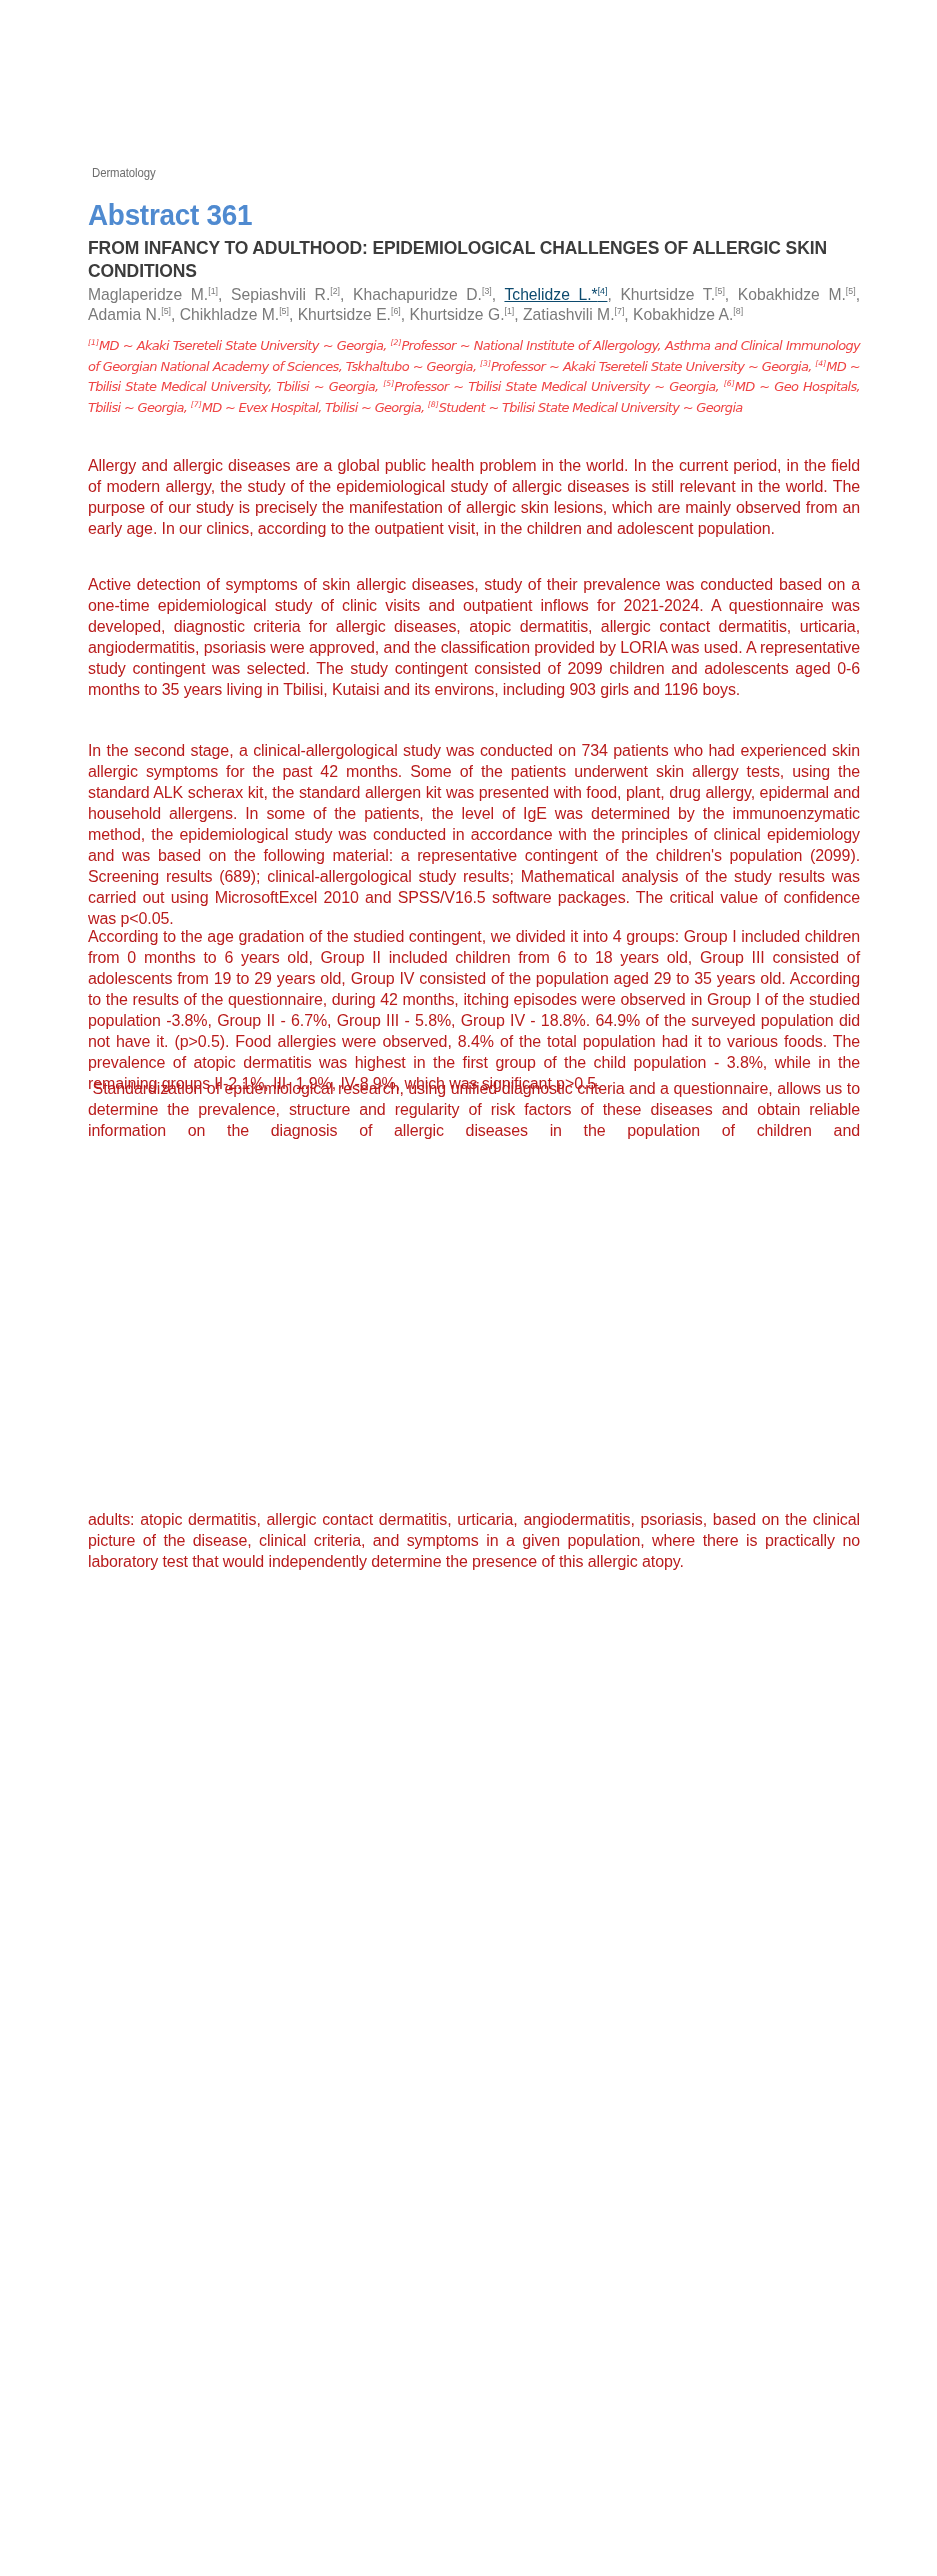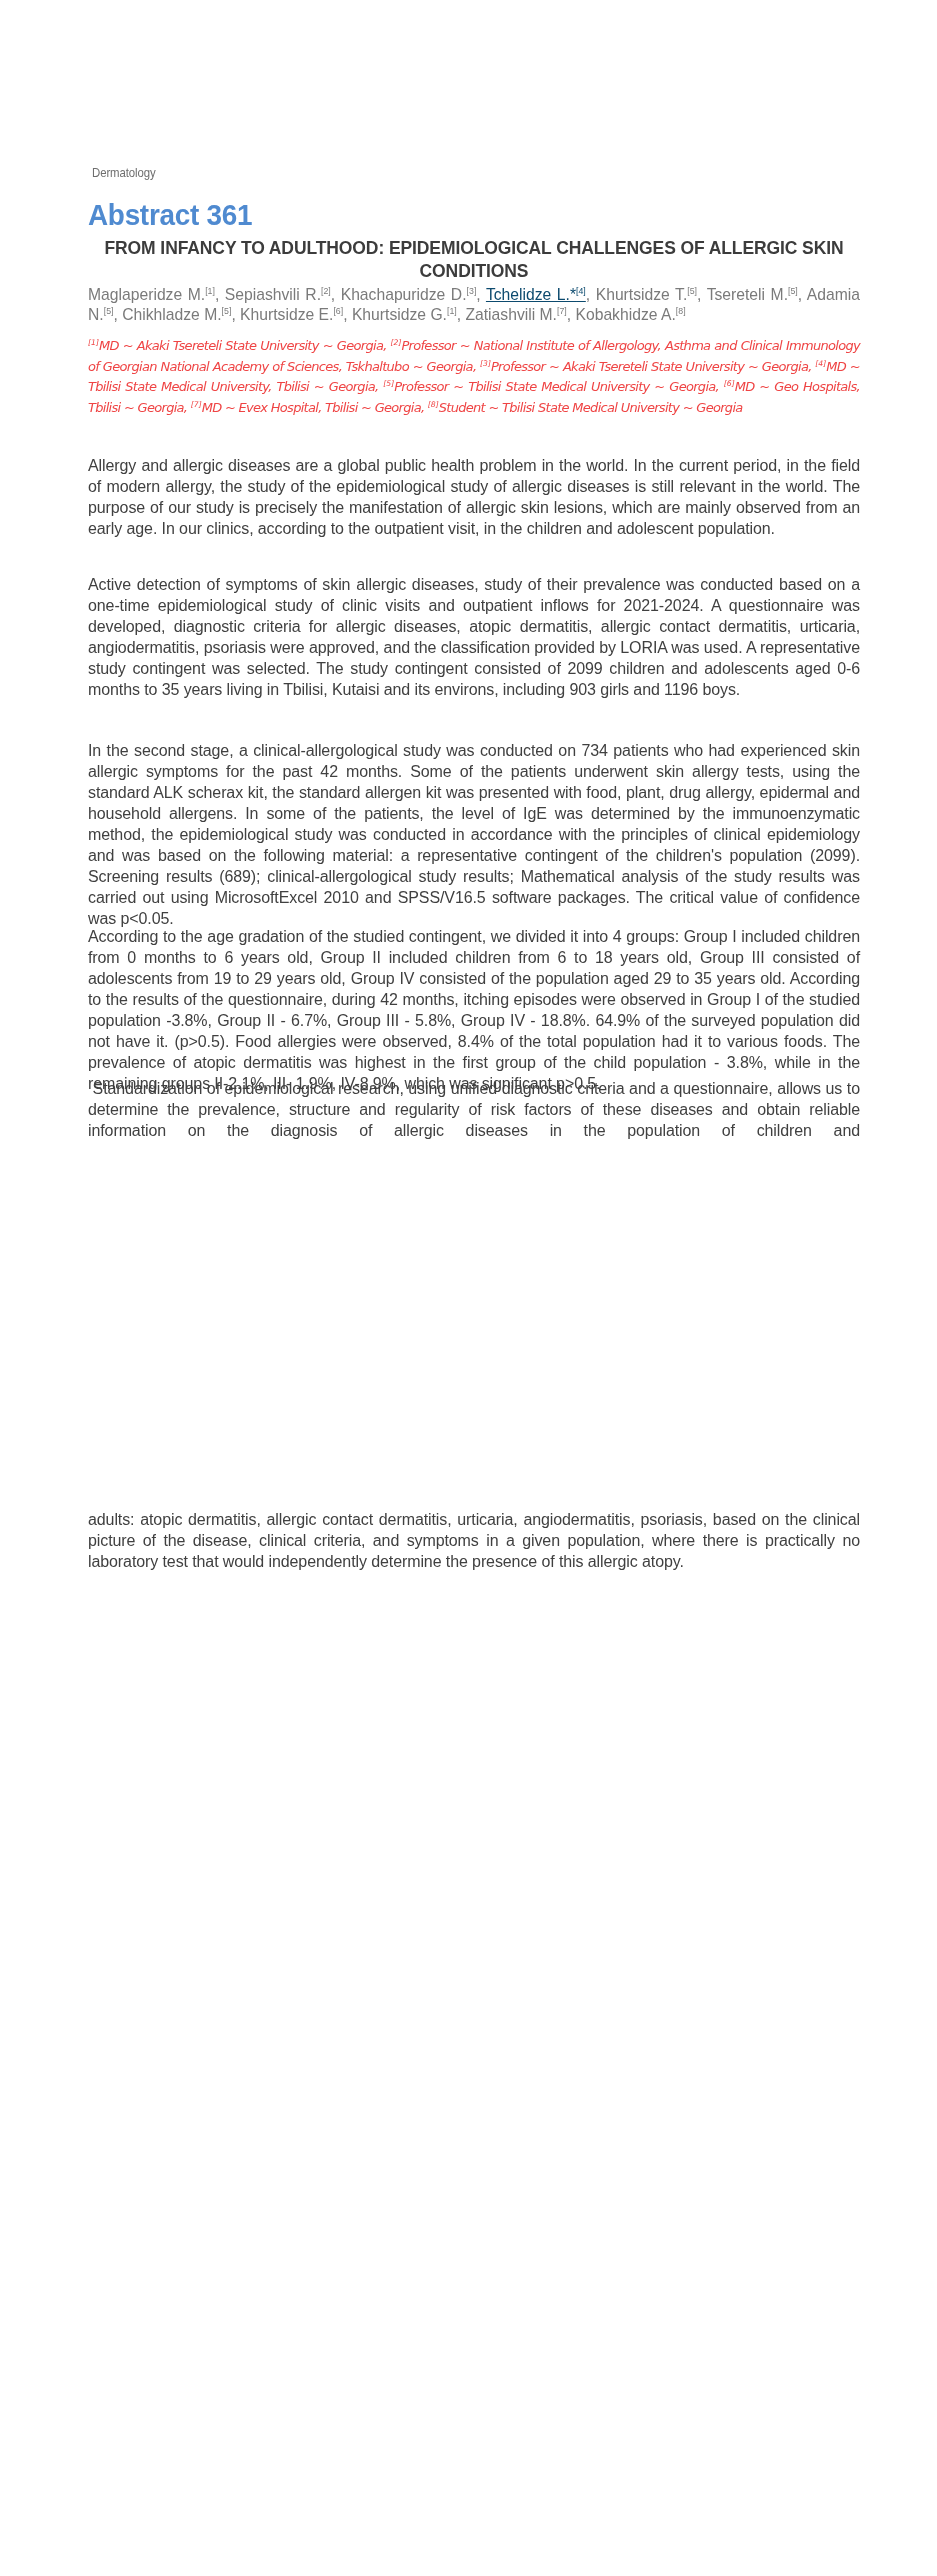--- a/index.html
+++ b/index.html
@@ -4,31 +4,31 @@
 <style>
   html, body { margin: 0; padding: 0; background: #ffffff; }
   body { width: 937px; height: 2651px; position: relative; overflow: hidden;
          font-family: "Liberation Sans", sans-serif; color: #4d4d4f; }
   .page { position: absolute; left: 88px; width: 772px; top: 0; }
   .section-label { position: absolute; top: 166px; left: 3.6px; font-size: 12.4px; color: #6e6e6e;
                    letter-spacing: -0.1px; transform: scaleX(0.92); transform-origin: left; }
   .abstract-number { position: absolute; top: 198px; left: 0; font-size: 30px; font-weight: bold;
                      color: #4f8ad0; letter-spacing: -0.3px; transform: scaleX(0.93); transform-origin: left; }
   .title { position: absolute; top: 237px; left: 0; width: 772px; font-size: 17.5px; font-weight: bold;
-           color: #3c3c3c; line-height: 23px; letter-spacing: -0.1px; text-align: center; }
+           color: #3c3c3c; line-height: 23px; letter-spacing: -0.1px; }
   .authors { position: absolute; top: 285px; left: 0; width: 772px; font-size: 15.7px; color: #7a7a7a;
              line-height: 20px; text-align: justify; }
   .authors sup { font-size: 8.8px; line-height: 0; vertical-align: 5.7px; }
   .authors .presenting { color: #0c4a6e; text-decoration: underline; text-decoration-thickness: 1px; }
   .affiliations { position: absolute; top: 336px; left: 0; width: 772px; font-size: 13px;
                   font-style: italic; color: #ef4444; line-height: 20.6px; text-align: justify;
                   font-family: "DejaVu Sans", sans-serif; letter-spacing: -0.7px; }
   .affiliations sup { font-size: 7.7px; line-height: 0; vertical-align: 5.2px; letter-spacing: 0; }
   .body-text { position: absolute; left: 0; width: 772px; font-size: 16px; line-height: 21px;
-               color: #404040; text-align: justify; letter-spacing: -0.1px; }
+               color: #b91c1c; text-align: justify; letter-spacing: -0.1px; }
   .body-text p { margin: 0; }
   #p1 { top: 455px; }
   #p2 { top: 574px; }
   #p3 { top: 740px; }
   #p4 { top: 926px; }
   #p5 { top: 1078px; }
   #p6 { top: 1509px; }
   .nowrap-last { text-align-last: justify; }
 </style>
 </head>
@@ -38,21 +38,21 @@
   <div class="section-label">Dermatology</div>
   <div class="abstract-number">Abstract 361</div>
   <div class="title">FROM INFANCY TO ADULTHOOD: EPIDEMIOLOGICAL CHALLENGES OF ALLERGIC SKIN CONDITIONS</div>
 
   <div class="authors">
     <span><span>Maglaperidze M.</span><sup>[1]</sup></span>, 
     <span><span>Sepiashvili R.</span><sup>[2]</sup></span>, 
     <span><span>Khachapuridze D.</span><sup>[3]</sup></span>, 
     <span class="presenting"><span>Tchelidze L.*</span><sup>[4]</sup></span>, 
     <span><span>Khurtsidze T.</span><sup>[5]</sup></span>, 
-    <span><span>Tsereteli M.</span><sup>[5]</sup></span>, 
+    <span><span>Kobakhidze M.</span><sup>[5]</sup></span>, 
     <span><span>Adamia N.</span><sup>[5]</sup></span>, 
     <span><span>Chikhladze M.</span><sup>[5]</sup></span>, 
     <span><span>Khurtsidze E.</span><sup>[6]</sup></span>, 
     <span><span>Khurtsidze G.</span><sup>[1]</sup></span>, 
     <span><span>Zatiashvili M.</span><sup>[7]</sup></span>, 
     <span><span>Kobakhidze A.</span><sup>[8]</sup></span>
   </div>
 
   <div class="affiliations">
     <span><sup>[1]</sup><span>MD ~ Akaki Tsereteli State University ~ Georgia, </span></span><span><sup>[2]</sup><span>Professor ~ National Institute of Allergology, Asthma and Clinical Immunology of Georgian National Academy of Sciences, Tskhaltubo ~ Georgia, </span></span><span><sup>[3]</sup><span>Professor ~ Akaki Tsereteli State University ~ Georgia, </span></span><span><sup>[4]</sup><span>MD ~ Tbilisi State Medical University, Tbilisi ~ Georgia, </span></span><span><sup>[5]</sup><span>Professor ~ Tbilisi State Medical University ~ Georgia, </span></span><span><sup>[6]</sup><span>MD ~ Geo Hospitals, Tbilisi ~ Georgia, </span></span><span><sup>[7]</sup><span>MD ~ Evex Hospital, Tbilisi ~ Georgia, </span></span><span><sup>[8]</sup><span>Student ~ Tbilisi State Medical University ~ Georgia</span></span>

